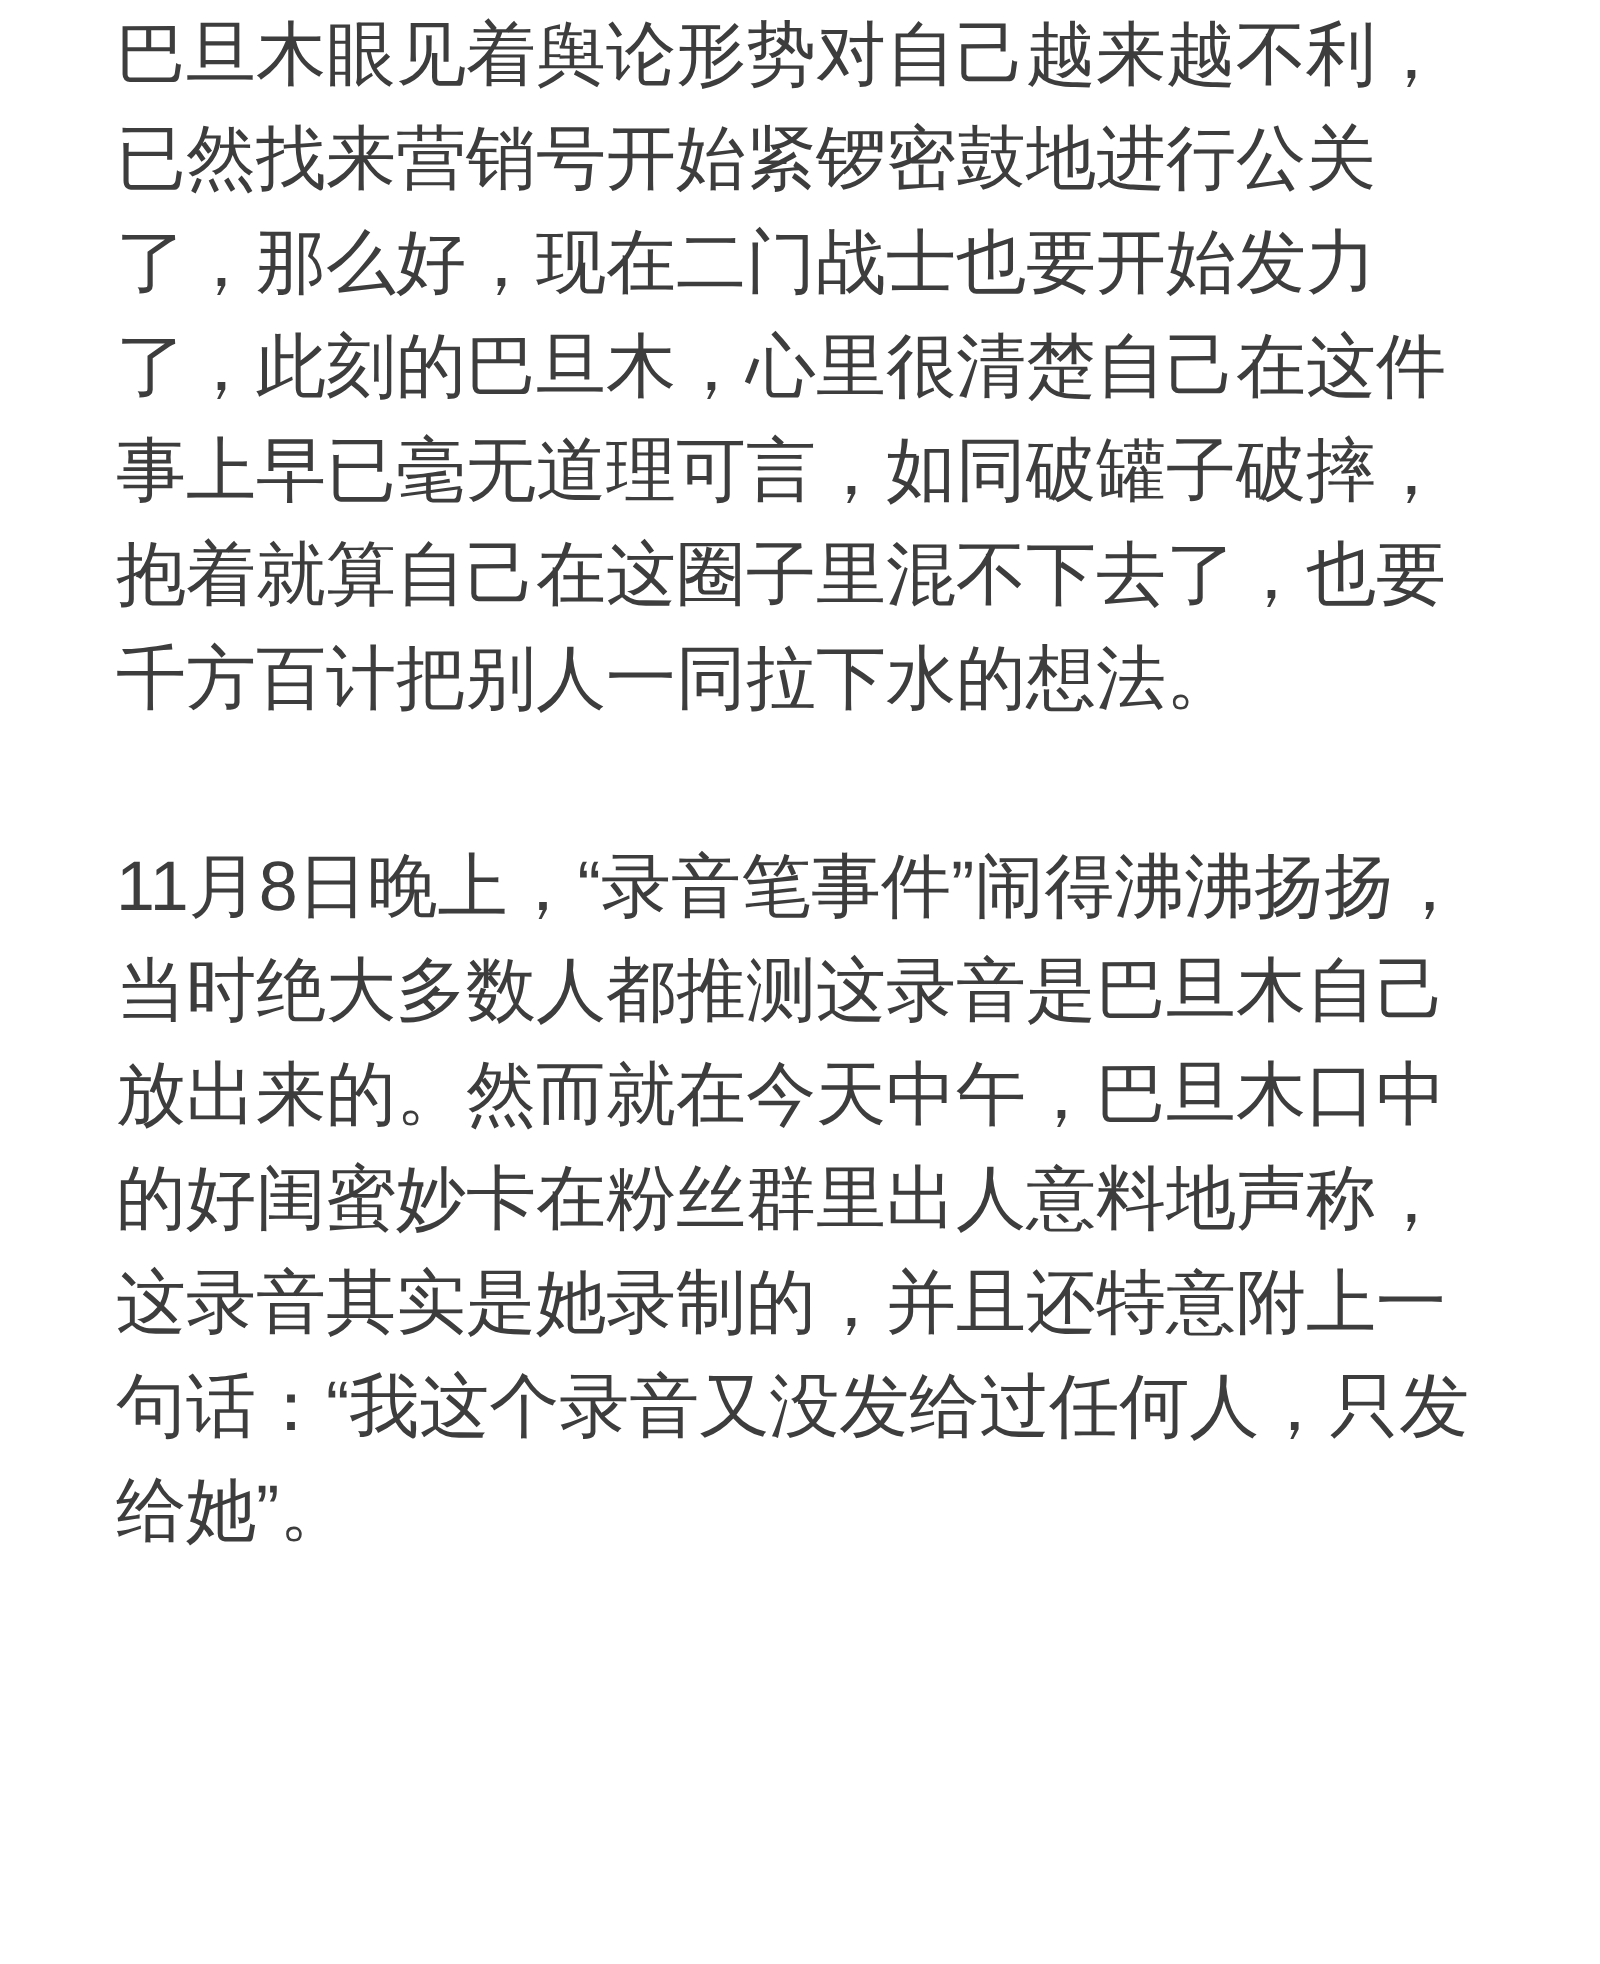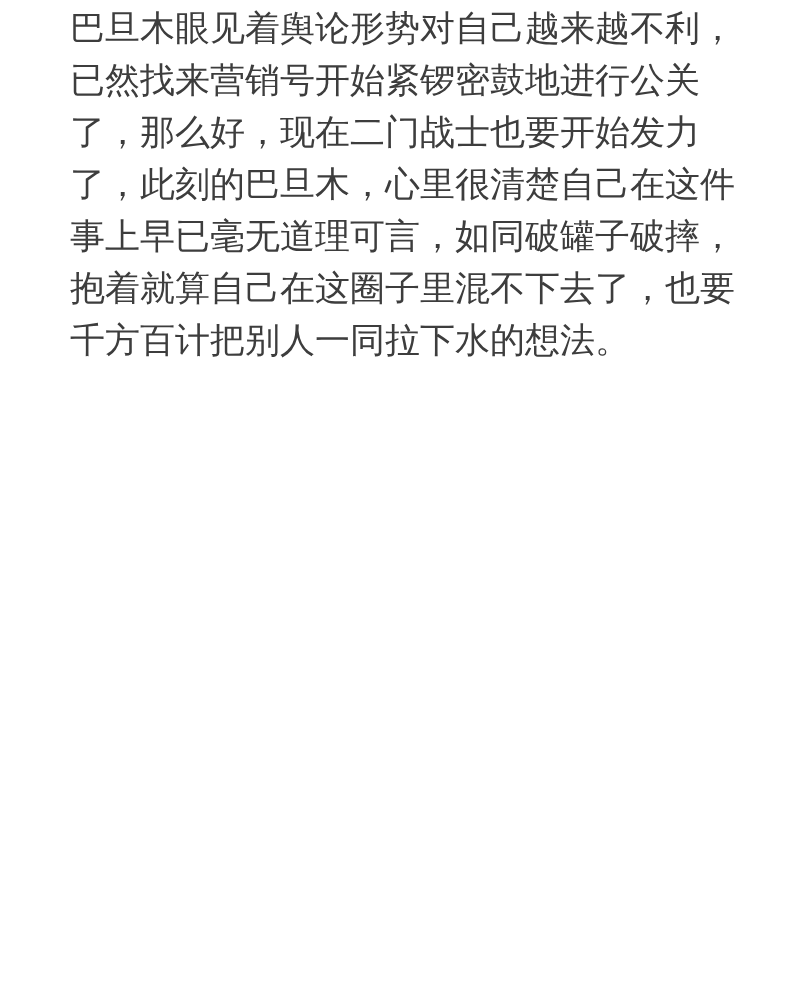--- a/index.html
+++ b/index.html
@@ -17,21 +17,21 @@
     box-sizing: border-box;
     width: 800px;
     padding: 2px 6px 0 54px;
     font-size: 35px;
     line-height: 52px;
     font-weight: 400;
     color: #3d3d3d;
     letter-spacing: 0px;
   }
   .paragraph {
-    margin: 0 0 52px 16px;
+    margin: 0 0 52px 4px;
     white-space: pre-line; 
     text-align: left;
   }
   .keycap {
     display: inline-block;
     width: 38px;
     height: 38px;
     border-radius: 9px;
     background: linear-gradient(180deg, #b2c9db 0%, #93b2cb 38%, #6e95b5 72%, #5c86aa 100%);
     border: 1px solid #7898b3;
@@ -53,14 +53,21 @@
 
   <p class="paragraph">巴旦木眼见着舆论形势对自己越来越不利，
 已然找来营销号开始紧锣密鼓地进行公关
 了，那么好，现在二门战士也要开始发力
 了，此刻的巴旦木，心里很清楚自己在这件
 事上早已毫无道理可言，如同破罐子破摔，
 抱着就算自己在这圈子里混不下去了，也要
 千方百计把别人一同拉下水的想法。</p>
 
 
+  <p class="paragraph">11月8日晚上，“录音笔事件”闹得沸沸扬扬，
+当时绝大多数人都推测这录音是巴旦木自己
+放出来的。然而就在今天中午，巴旦木口中
+的好闺蜜妙卡在粉丝群里出人意料地声称，
+这录音其实是她录制的，并且还特意附上一
+句话：“我这个录音又没发给过任何人，只发
+给她”。</p>
 
 </main>
 
 </body></html>

